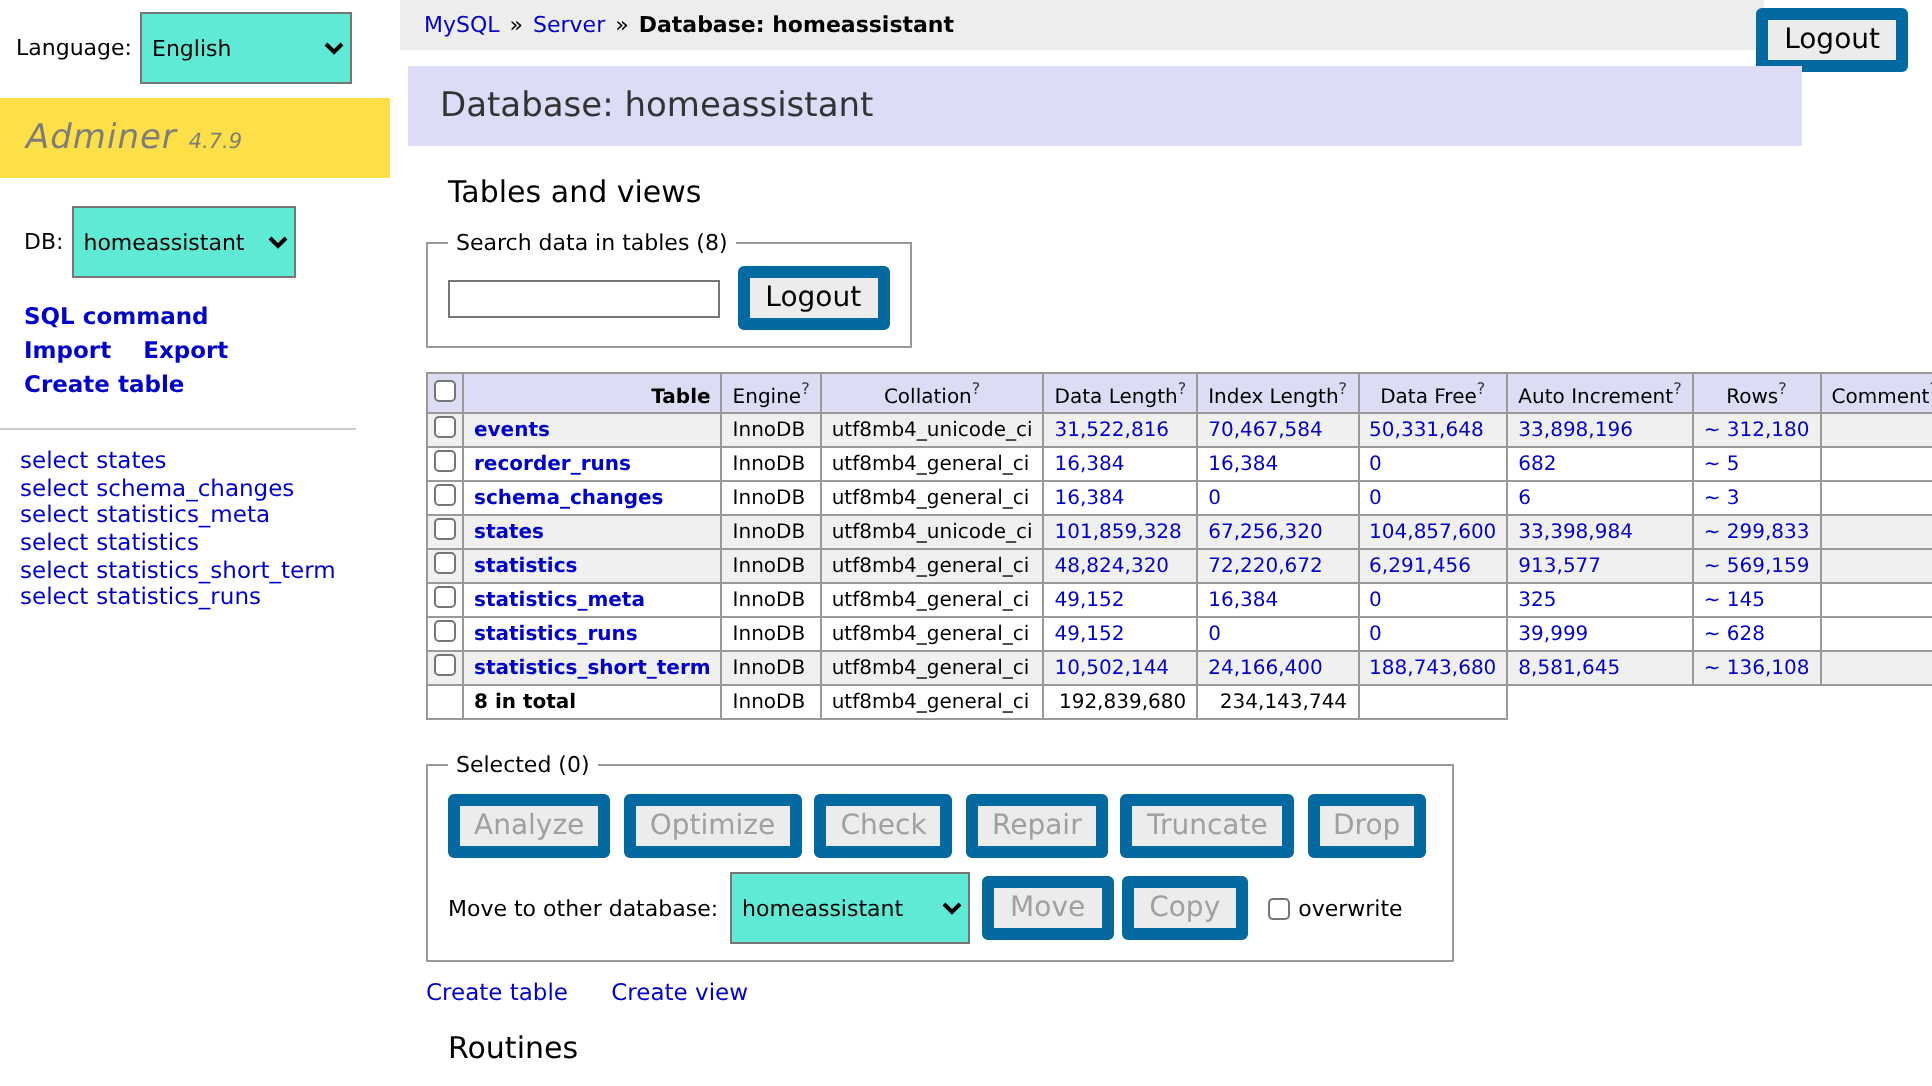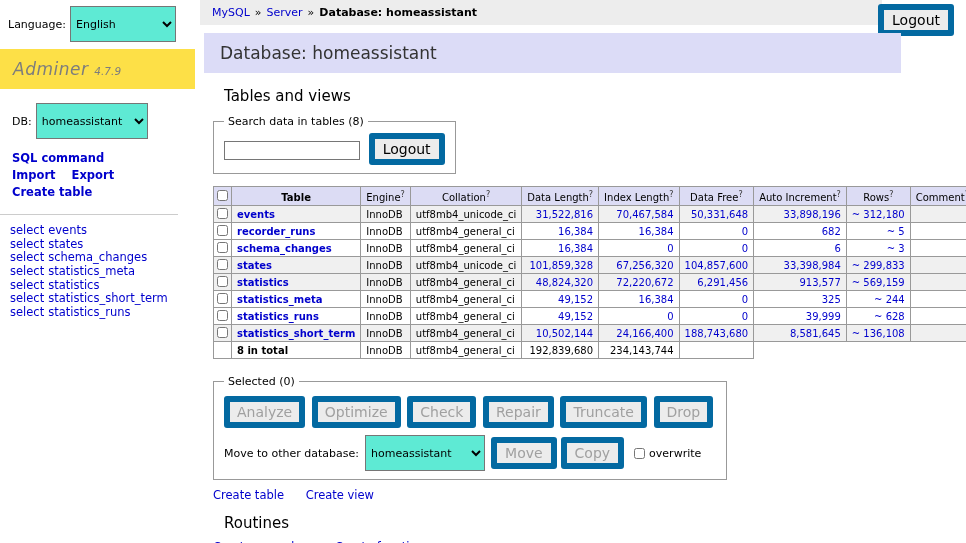--- a/index.html
+++ b/index.html
@@ -70,23 +70,23 @@
     display: inline-block; border: 1px solid #999; margin: 2px 0 8px;
     padding: 5px 10px 8px; background: #fff;
   }
   legend { font-size: 11px; padding: 0 4px; }
   #search-fieldset input[type=text] { width: 136px; margin-right: 5px; }
 
   
   table.main { border-collapse: collapse; font-size: 10px; margin: 4px 0 14px; }
   .main th, .main td { border: 1px solid #999; padding: 2.5px 5px; white-space: nowrap; vertical-align: middle; }
   .main thead td, .main thead th { background: #dcdcf4; text-align: center; font-weight: normal; }
-  .main thead th:first-of-type { font-weight: bold; }
+  .main thead th:first-of-type { font-weight: bold; text-align: right; }
   .main tbody tr:nth-of-type(4n), .main tbody tr:nth-of-type(4n+1) { background: #f0f0f0; }
-  .main td.num { text-align: right; }
+  .main td.num { }
   .main th.name { text-align: left; background: transparent; font-weight: normal; }
   .main a.tname { font-weight: bold; }
   .main .check-col { text-align: center; width: 20px; padding: 1px 3px; }
   .main td:last-child { min-width: 50px; }
   .main tfoot th { text-align: left; font-weight: bold; background: #fff; }
   .main tfoot td.num { text-align: right; }
   .main input[type=checkbox] { margin: 0; width: 11px; height: 11px; }
 
   
   #selected-fieldset { min-width: 402px; }
@@ -122,21 +122,20 @@
       <a>Import</a>
     
       <a>Export</a>
     
       <a>Create table</a>
     
   </p>
 
   <ul id="table-list">
 
-      <li><a class="sel">select</a><a class="tbl">events</a></li>
 
 
       <li><a class="sel">select</a><a class="tbl">states</a></li>
 
       <li><a class="sel">select</a><a class="tbl">schema_changes</a></li>
 
       <li><a class="sel">select</a><a class="tbl">statistics_meta</a></li>
 
       <li><a class="sel">select</a><a class="tbl">statistics</a></li>
 
@@ -265,21 +264,21 @@
 
           <tr>
             <td class="check-col"><input type="checkbox" style=""></td>
             <th class="name"><a class="tname">statistics_meta</a></th>
             <td><span>InnoDB</span></td>
             <td><span>utf8mb4_general_ci</span></td>
             <td class="num"><a>49,152</a></td>
             <td class="num"><a>16,384</a></td>
             <td class="num"><a>0</a></td>
             <td class="num"><a>325</a></td>
-            <td class="num"><a>~ 244</a></td>
+            <td class="num"><a>~ 145</a></td>
             <td><span></span></td>
           </tr>
 
           <tr>
             <td class="check-col"><input type="checkbox" style=""></td>
             <th class="name"><a class="tname">statistics_runs</a></th>
             <td><span>InnoDB</span></td>
             <td><span>utf8mb4_general_ci</span></td>
             <td class="num"><a>49,152</a></td>
             <td class="num"><a>0</a></td>

